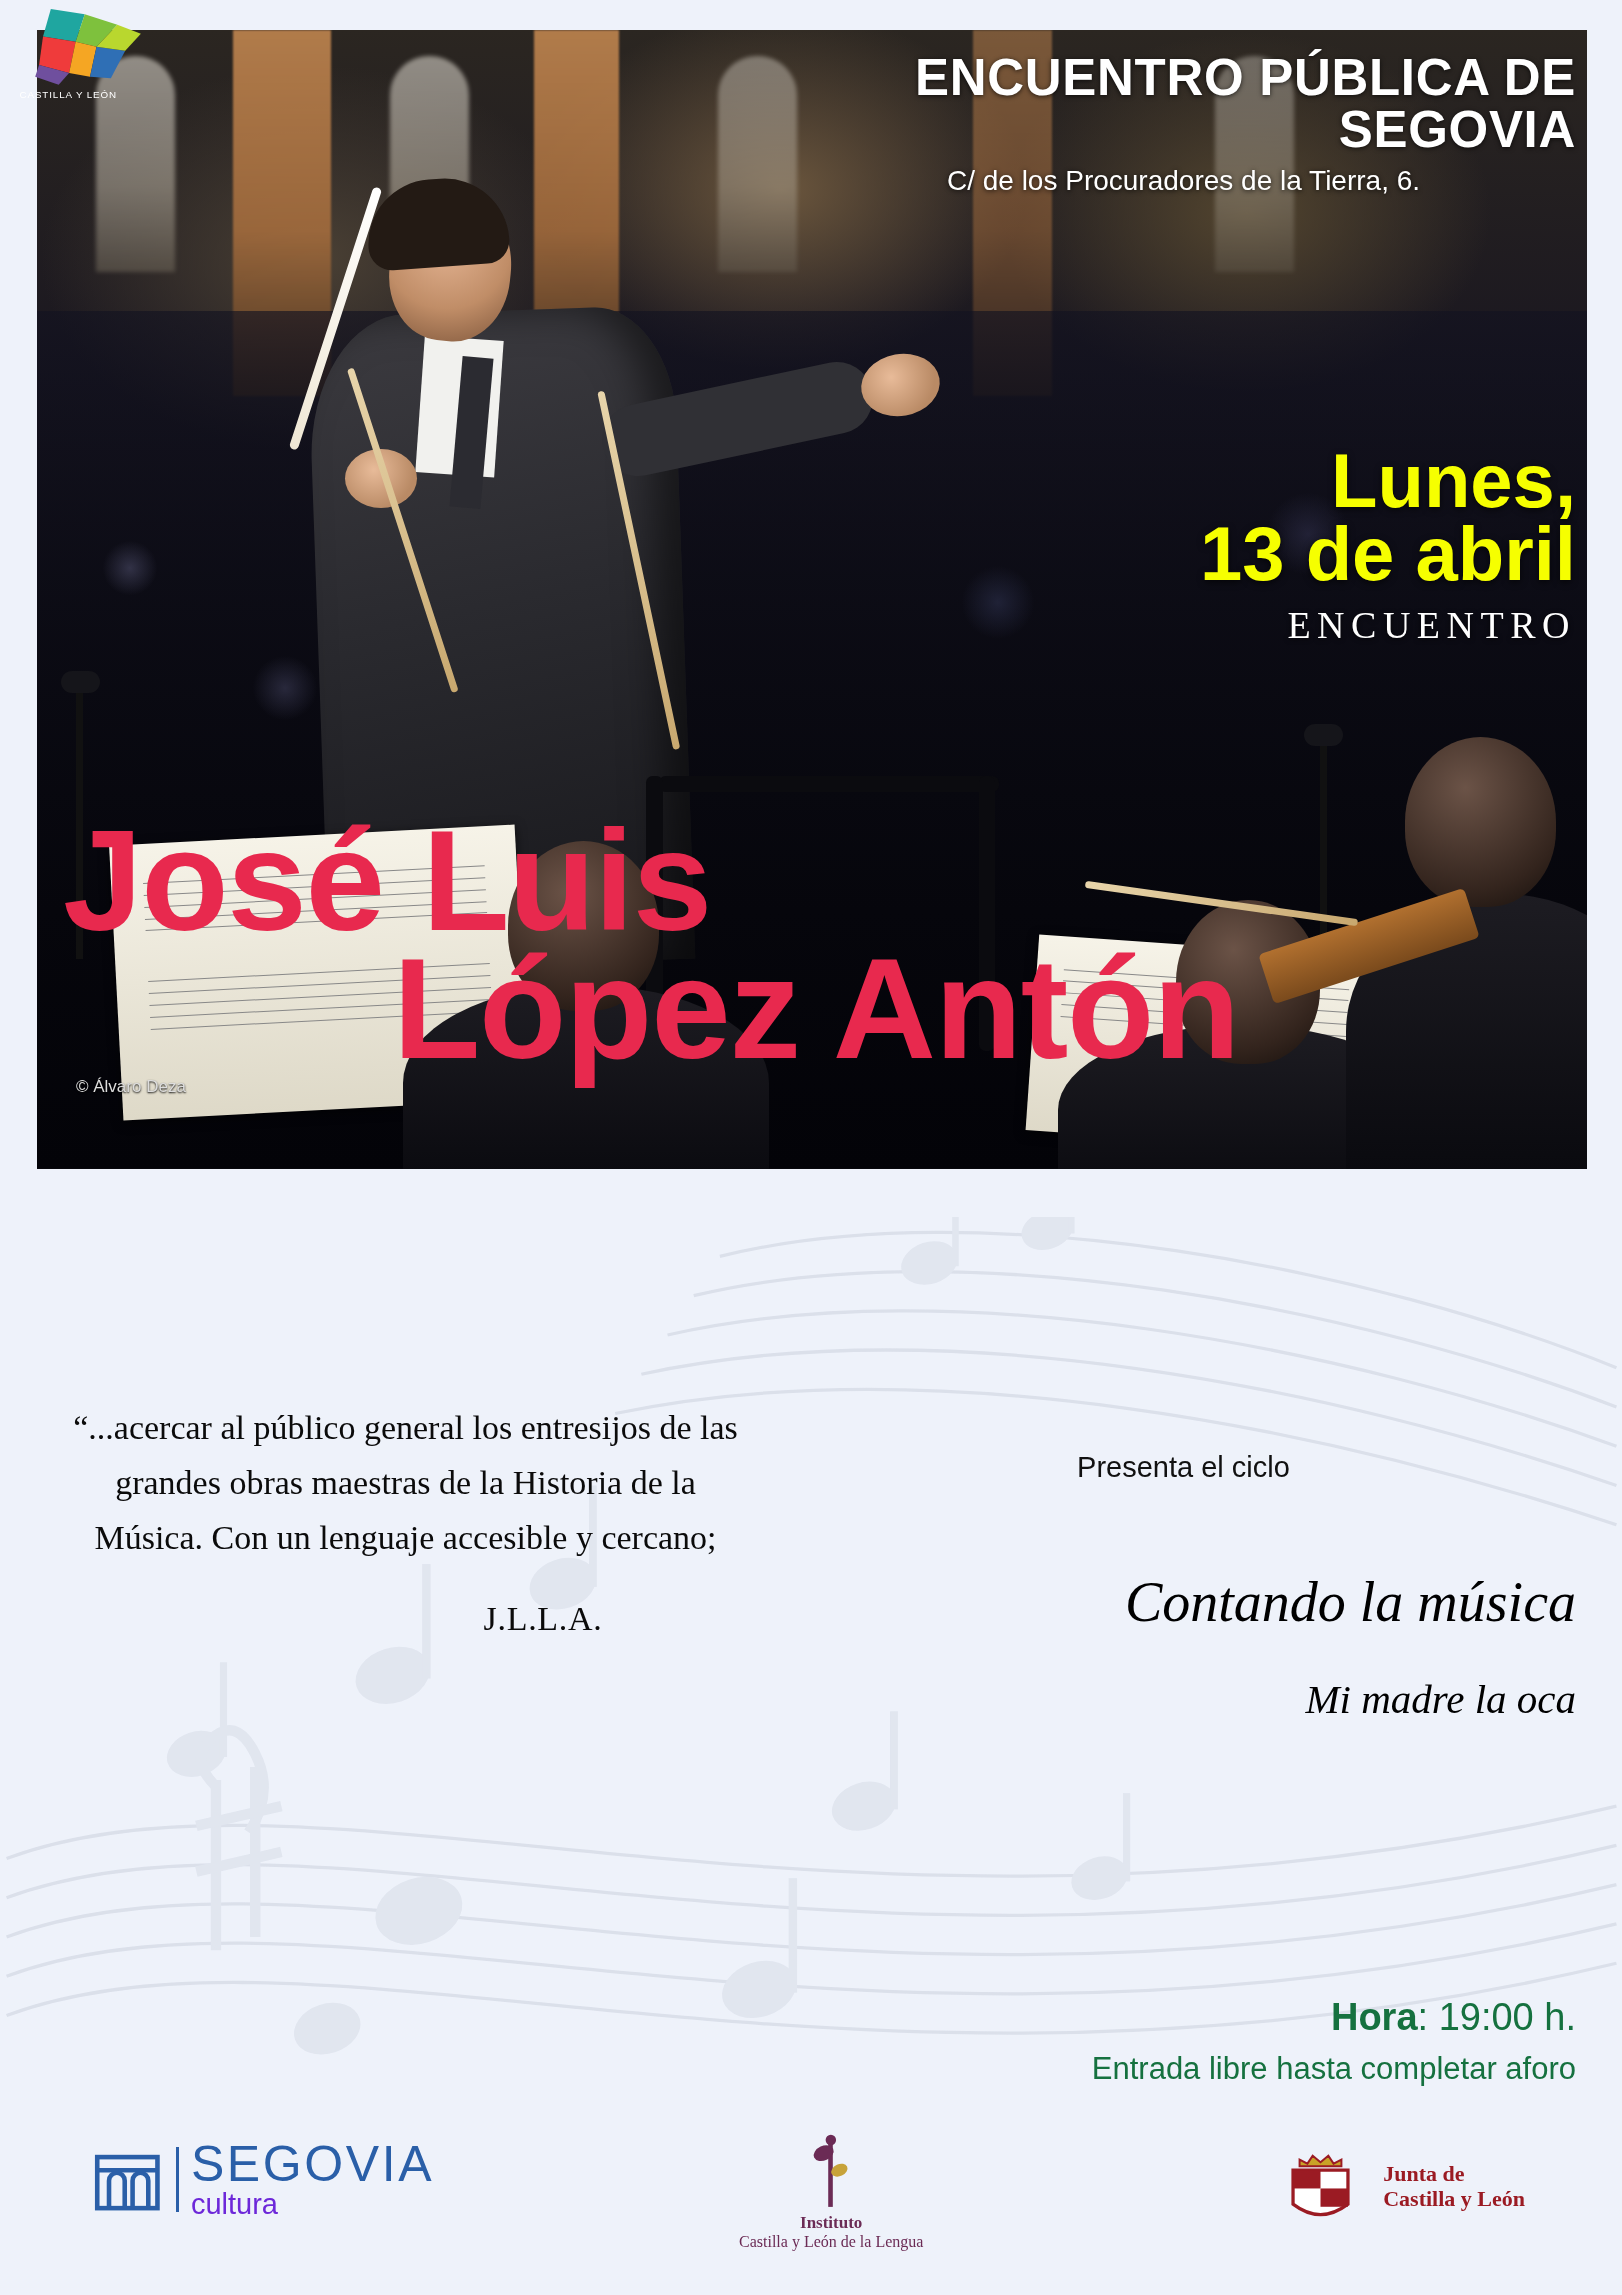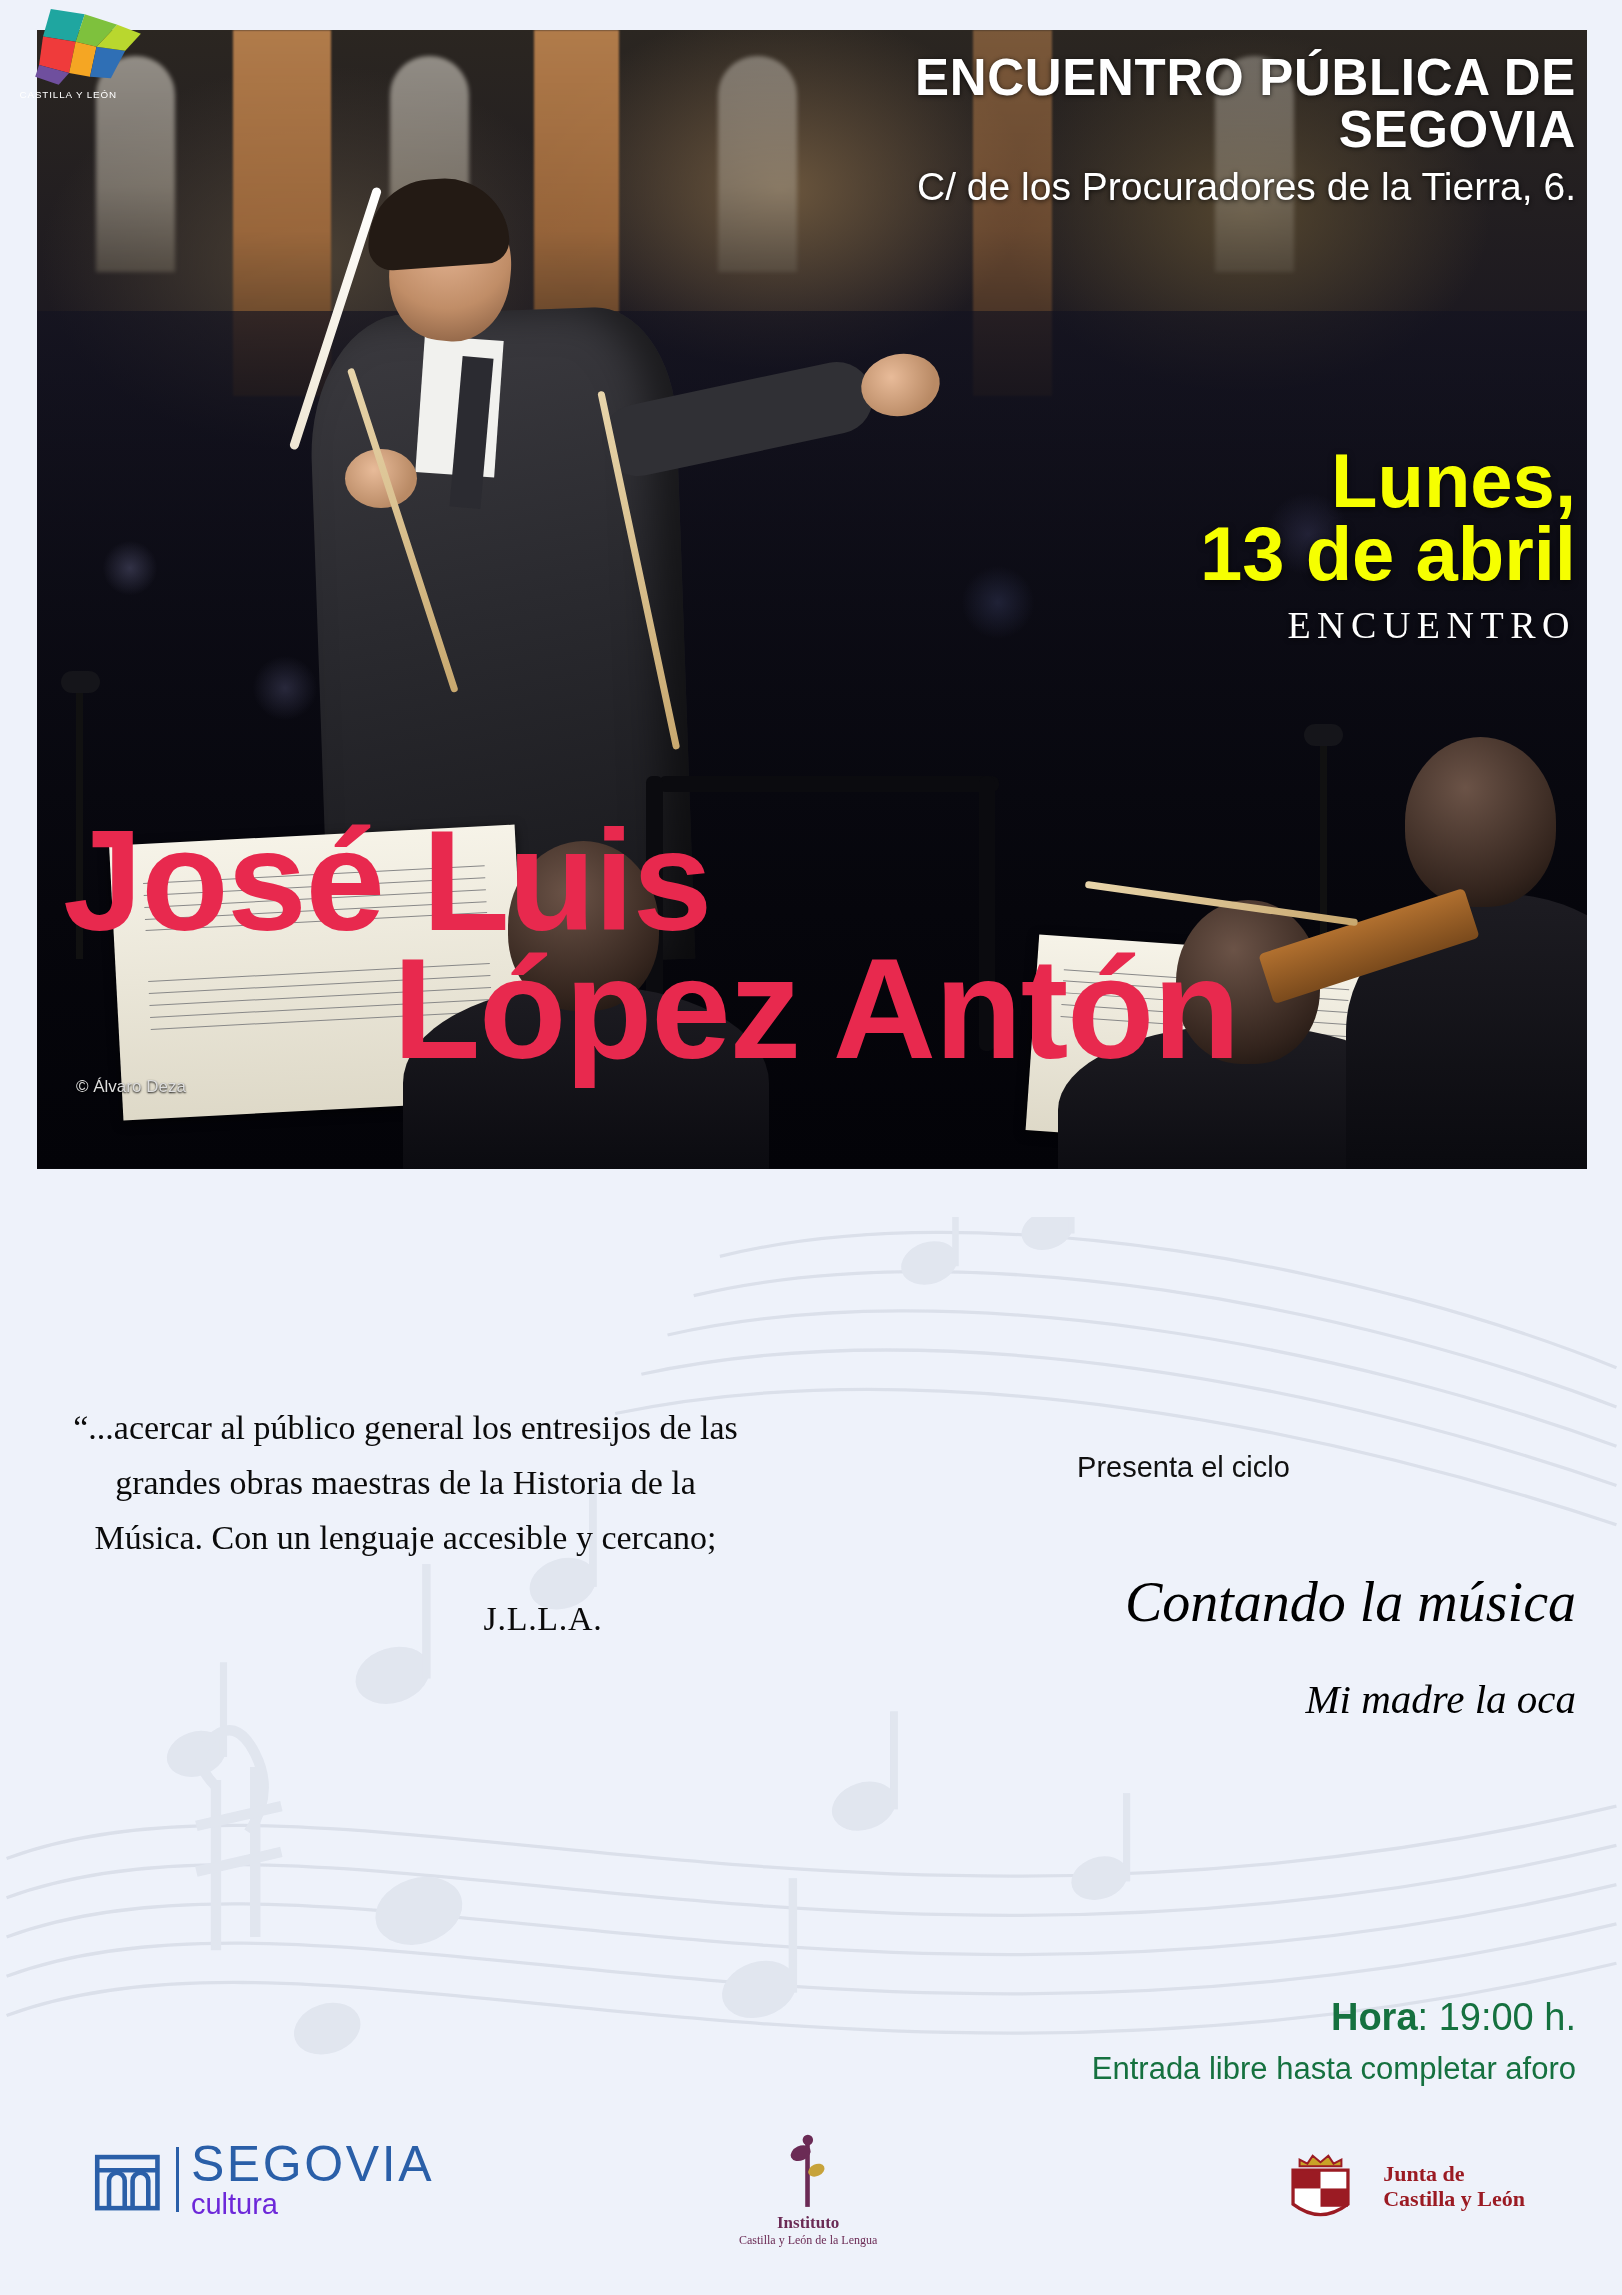--- a/index.html
+++ b/index.html
@@ -254,23 +254,24 @@
   .venue .line1, .venue .line2 {
     font-family: "Liberation Sans", sans-serif;
     font-weight: bold;
     font-size: 51px;
     letter-spacing: 0.7px;
     line-height: 1.02;
     text-shadow: 0 1.3px 5.2px rgba(0,0,0,.7);
   }
   .venue .addr {
     margin-top: 9.2px;
-    font-size: 39px;
+    font-size: 28px;
     font-weight: normal;
     text-shadow: 0 1.3px 5.2px rgba(0,0,0,.8);
+    text-align: center;
   }
 
   .date-block {
     position: absolute;
     right: 47px;
     top: 445px;
     width: 720px;
     text-align: right;
   }
   .date-block .d1, .date-block .d2 {
@@ -449,21 +450,21 @@
     text-align: center;
   }
   .ilcyl .t1 {
     font-family: "Liberation Serif", serif;
     font-size: 17px;
     color: #6b2b55;
     font-weight: bold;
   }
   .ilcyl .t2 {
     font-family: "Liberation Serif", serif;
-    font-size: 12px;
+    font-size: 16px;
     color: #6b2b55;
   }
   .junta {
     position: absolute;
     right: 98px;
     top: 18.3px;
     display: flex;
     align-items: center;
     gap: 23px;
   }

